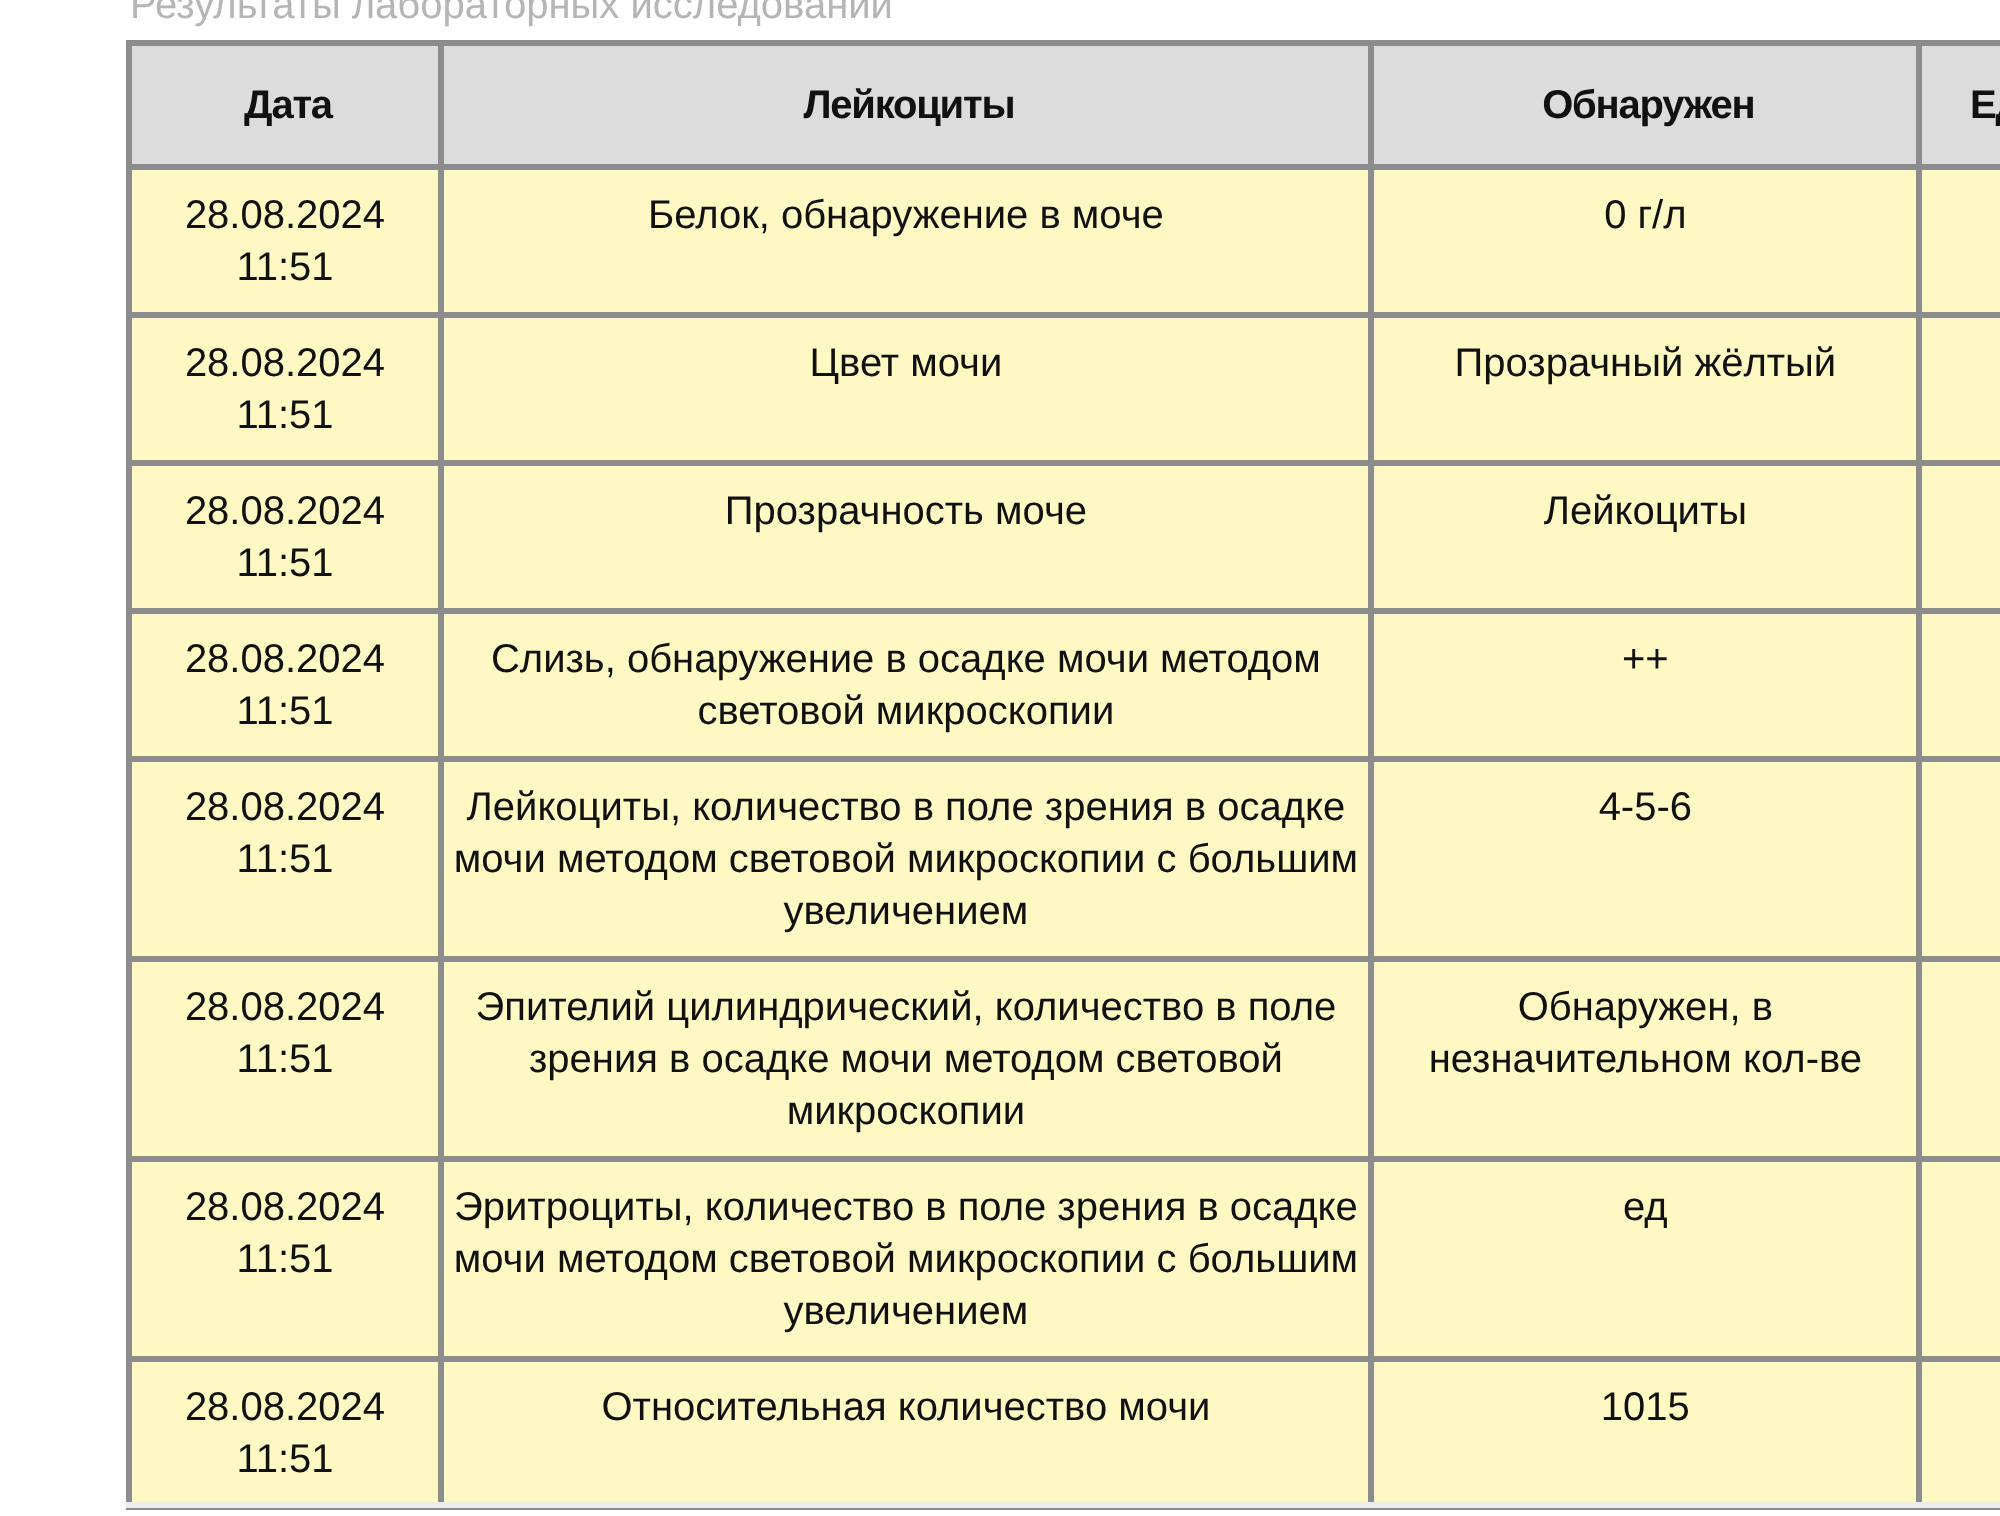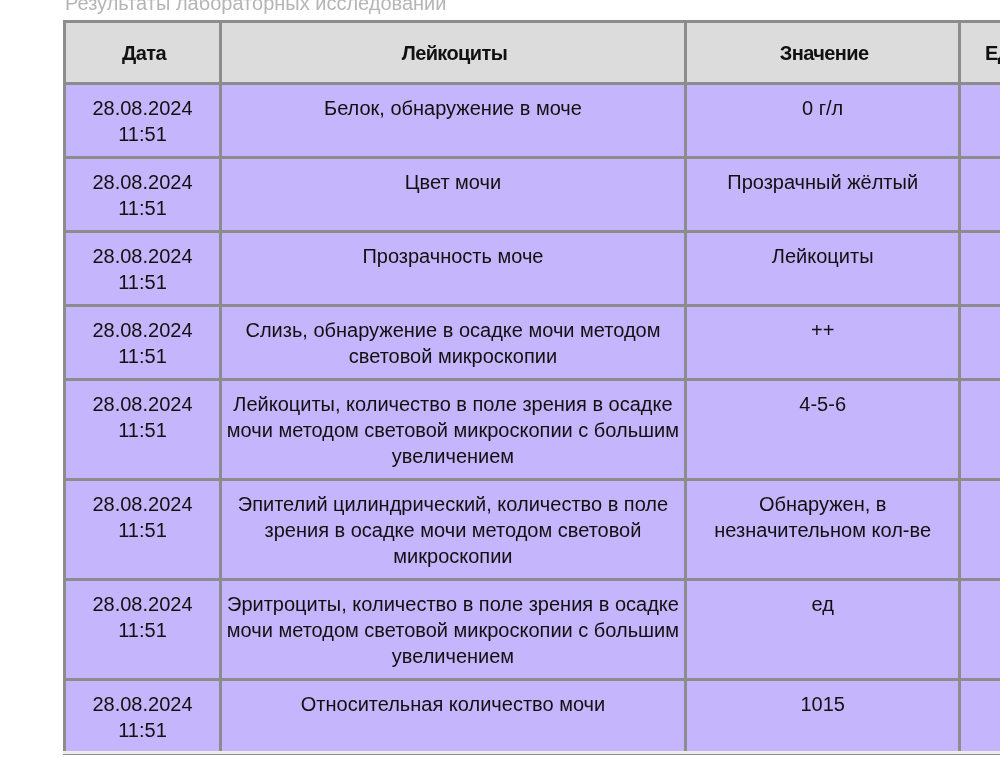--- a/index.html
+++ b/index.html
@@ -29,21 +29,21 @@
       line-height: 26px;
     }
     .results-table th {
       background: #dcdcdc;
       font-weight: bold;
       letter-spacing: -0.6px;
       height: 59px;
       vertical-align: middle;
       padding-left: 7px;
     }
-    .results-table td { background: #c4b5fd; padding-top: 10px; padding-bottom: 2px; }
+    .results-table td { background: #fef9c3; padding-top: 10px; padding-bottom: 2px; }
     .col-date { width: 154px; }
     .col-ind { width: 459px; }
     .col-val { width: 271px; }
     .col-unit { width: 120px; }
     .row-h2 td { height: 59px; }
     .row-h3 td { height: 85px; }
     .date-line { display: block; }
     .bottom-rule {
       position: absolute; left: 63px; right: 0; top: 751px;
       height: 3px; background: #ececec;
@@ -58,21 +58,21 @@
   <colgroup>
     <col class="col-date">
       <col class="col-ind">
       <col class="col-val">
       <col class="col-unit">
   </colgroup>
   <thead>
     <tr>
       <th>Дата</th>
       <th>Лейкоциты</th>
-      <th>Значение</th>
+      <th>Обнаружен</th>
       <th style="line-height:24px;">Ед. изм.</th>
     </tr>
   </thead>
   <tbody>
     <tr class="row-h2">
       <td>
           <span class="date-line">28.08.2024</span>
           <span class="date-line">11:51</span>
         </td>
       <td>Белок, обнаружение в моче</td>

